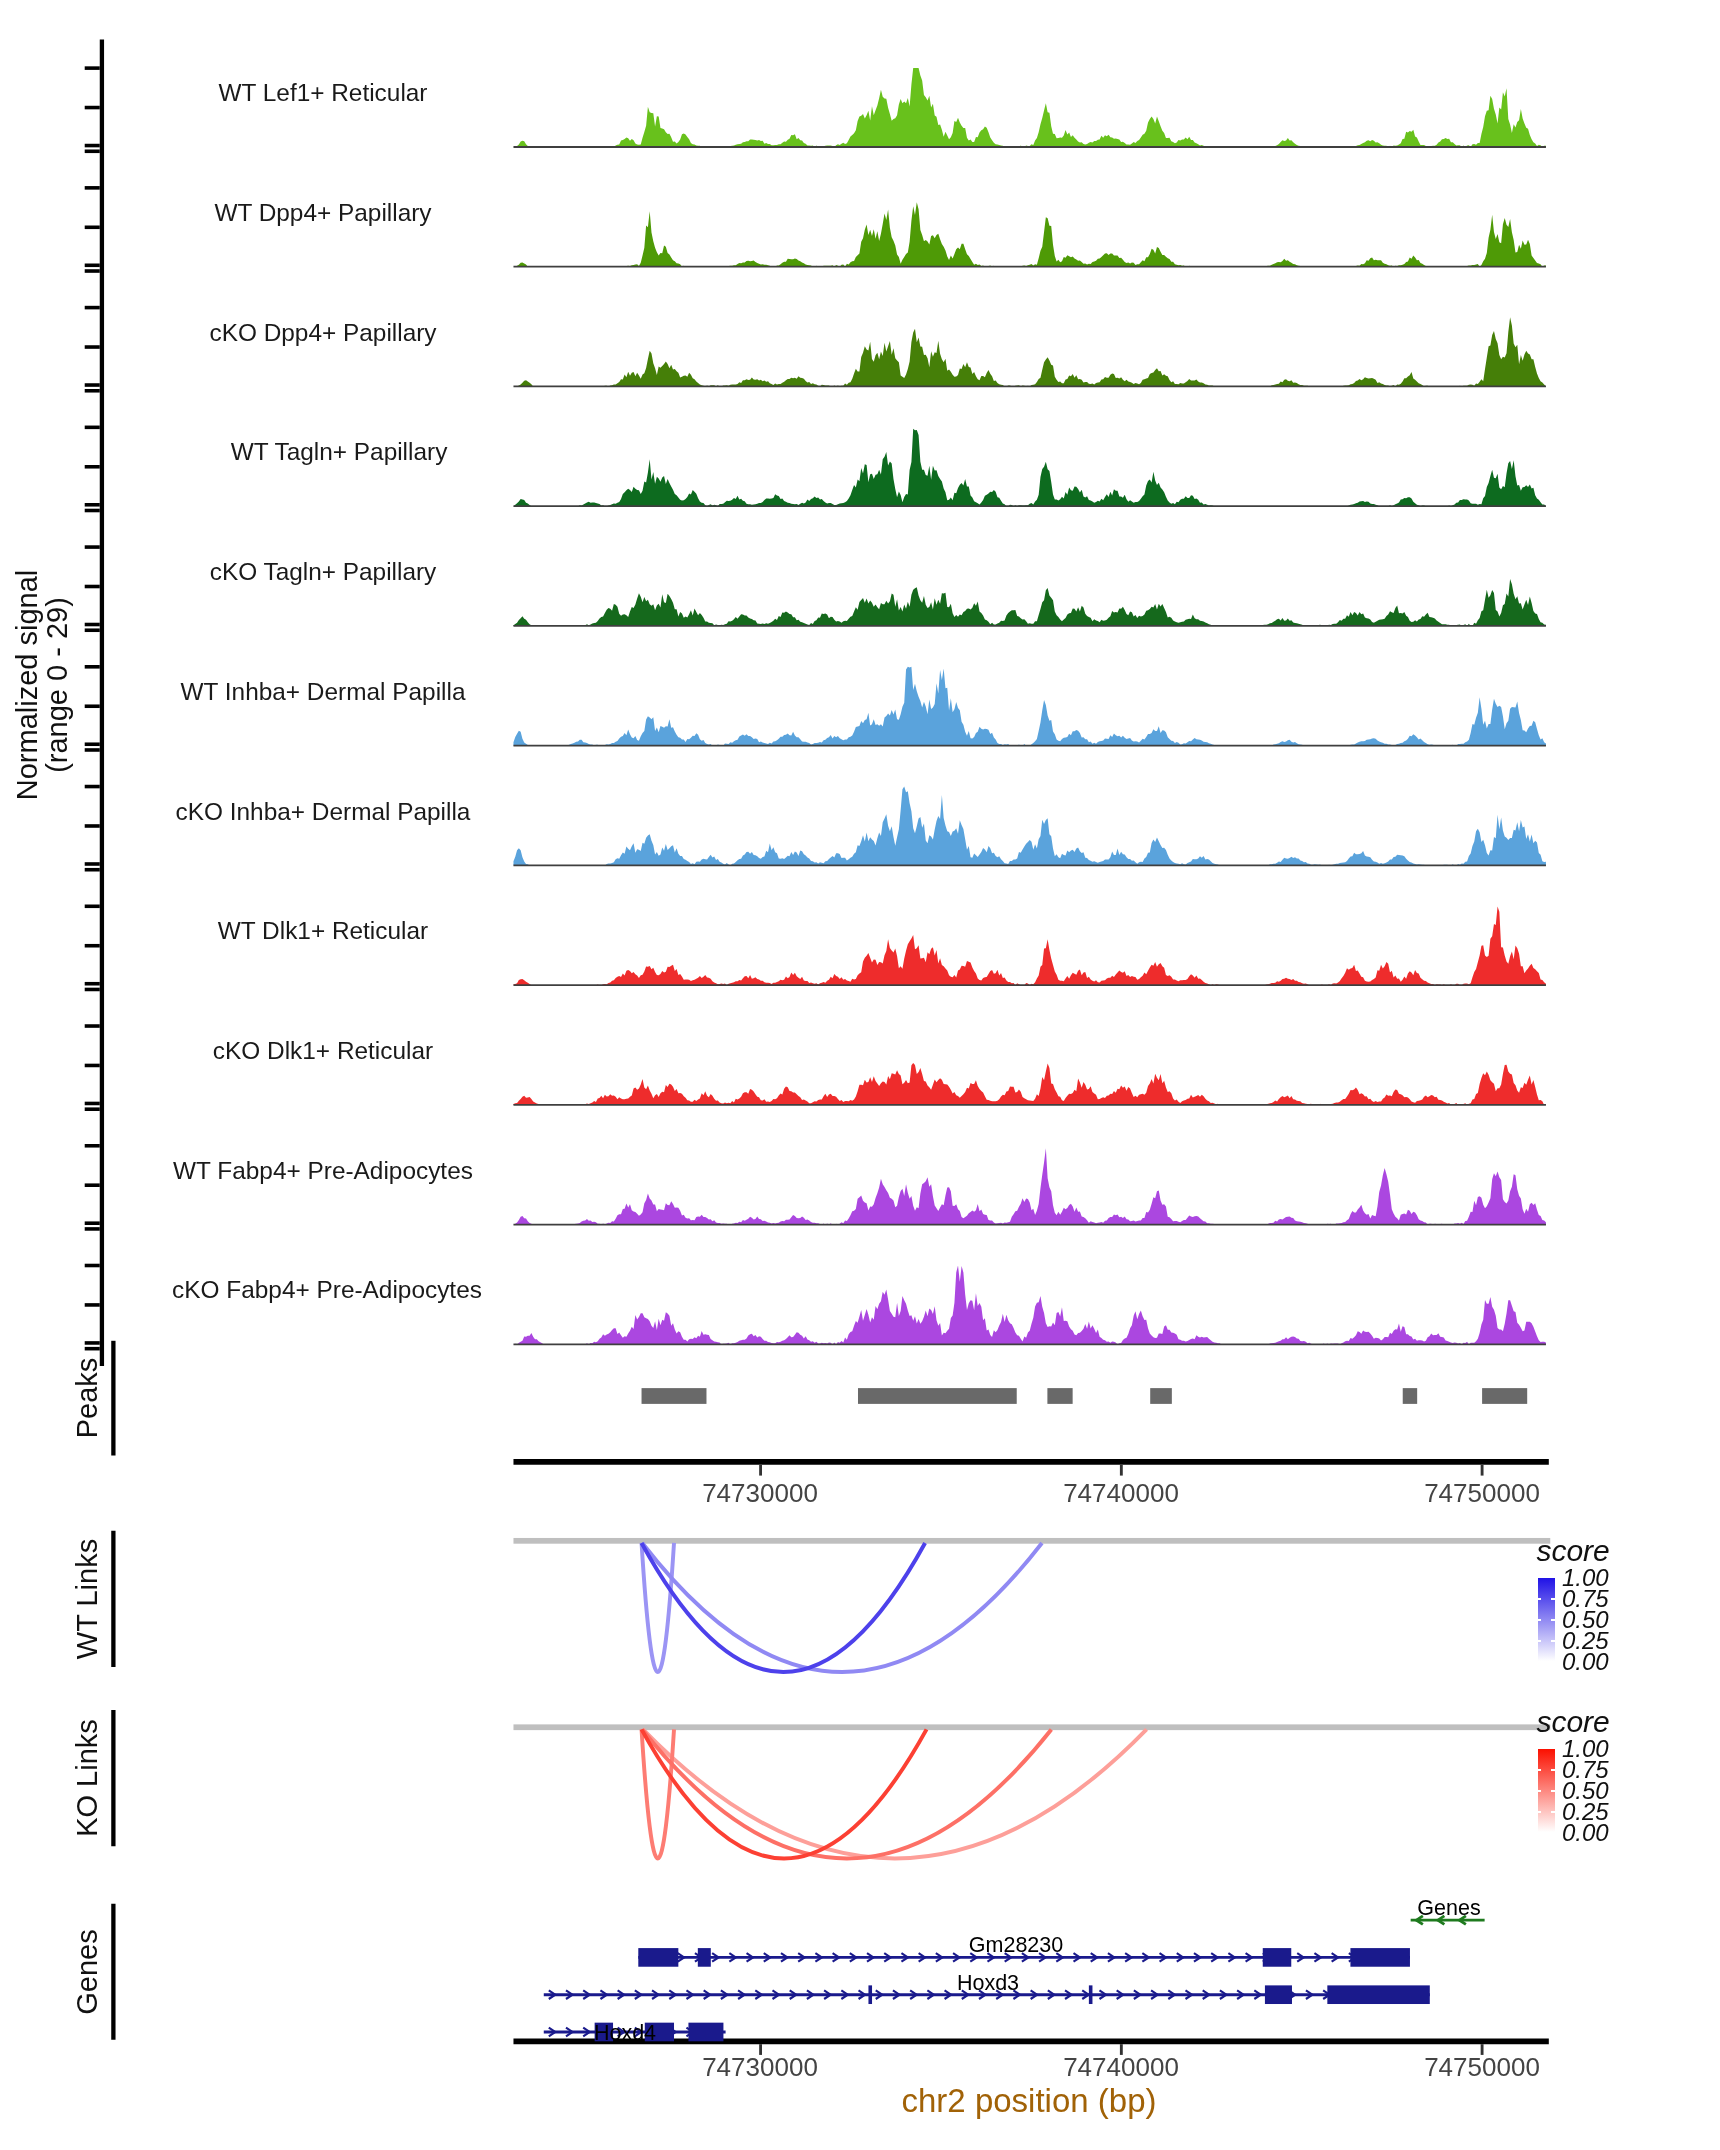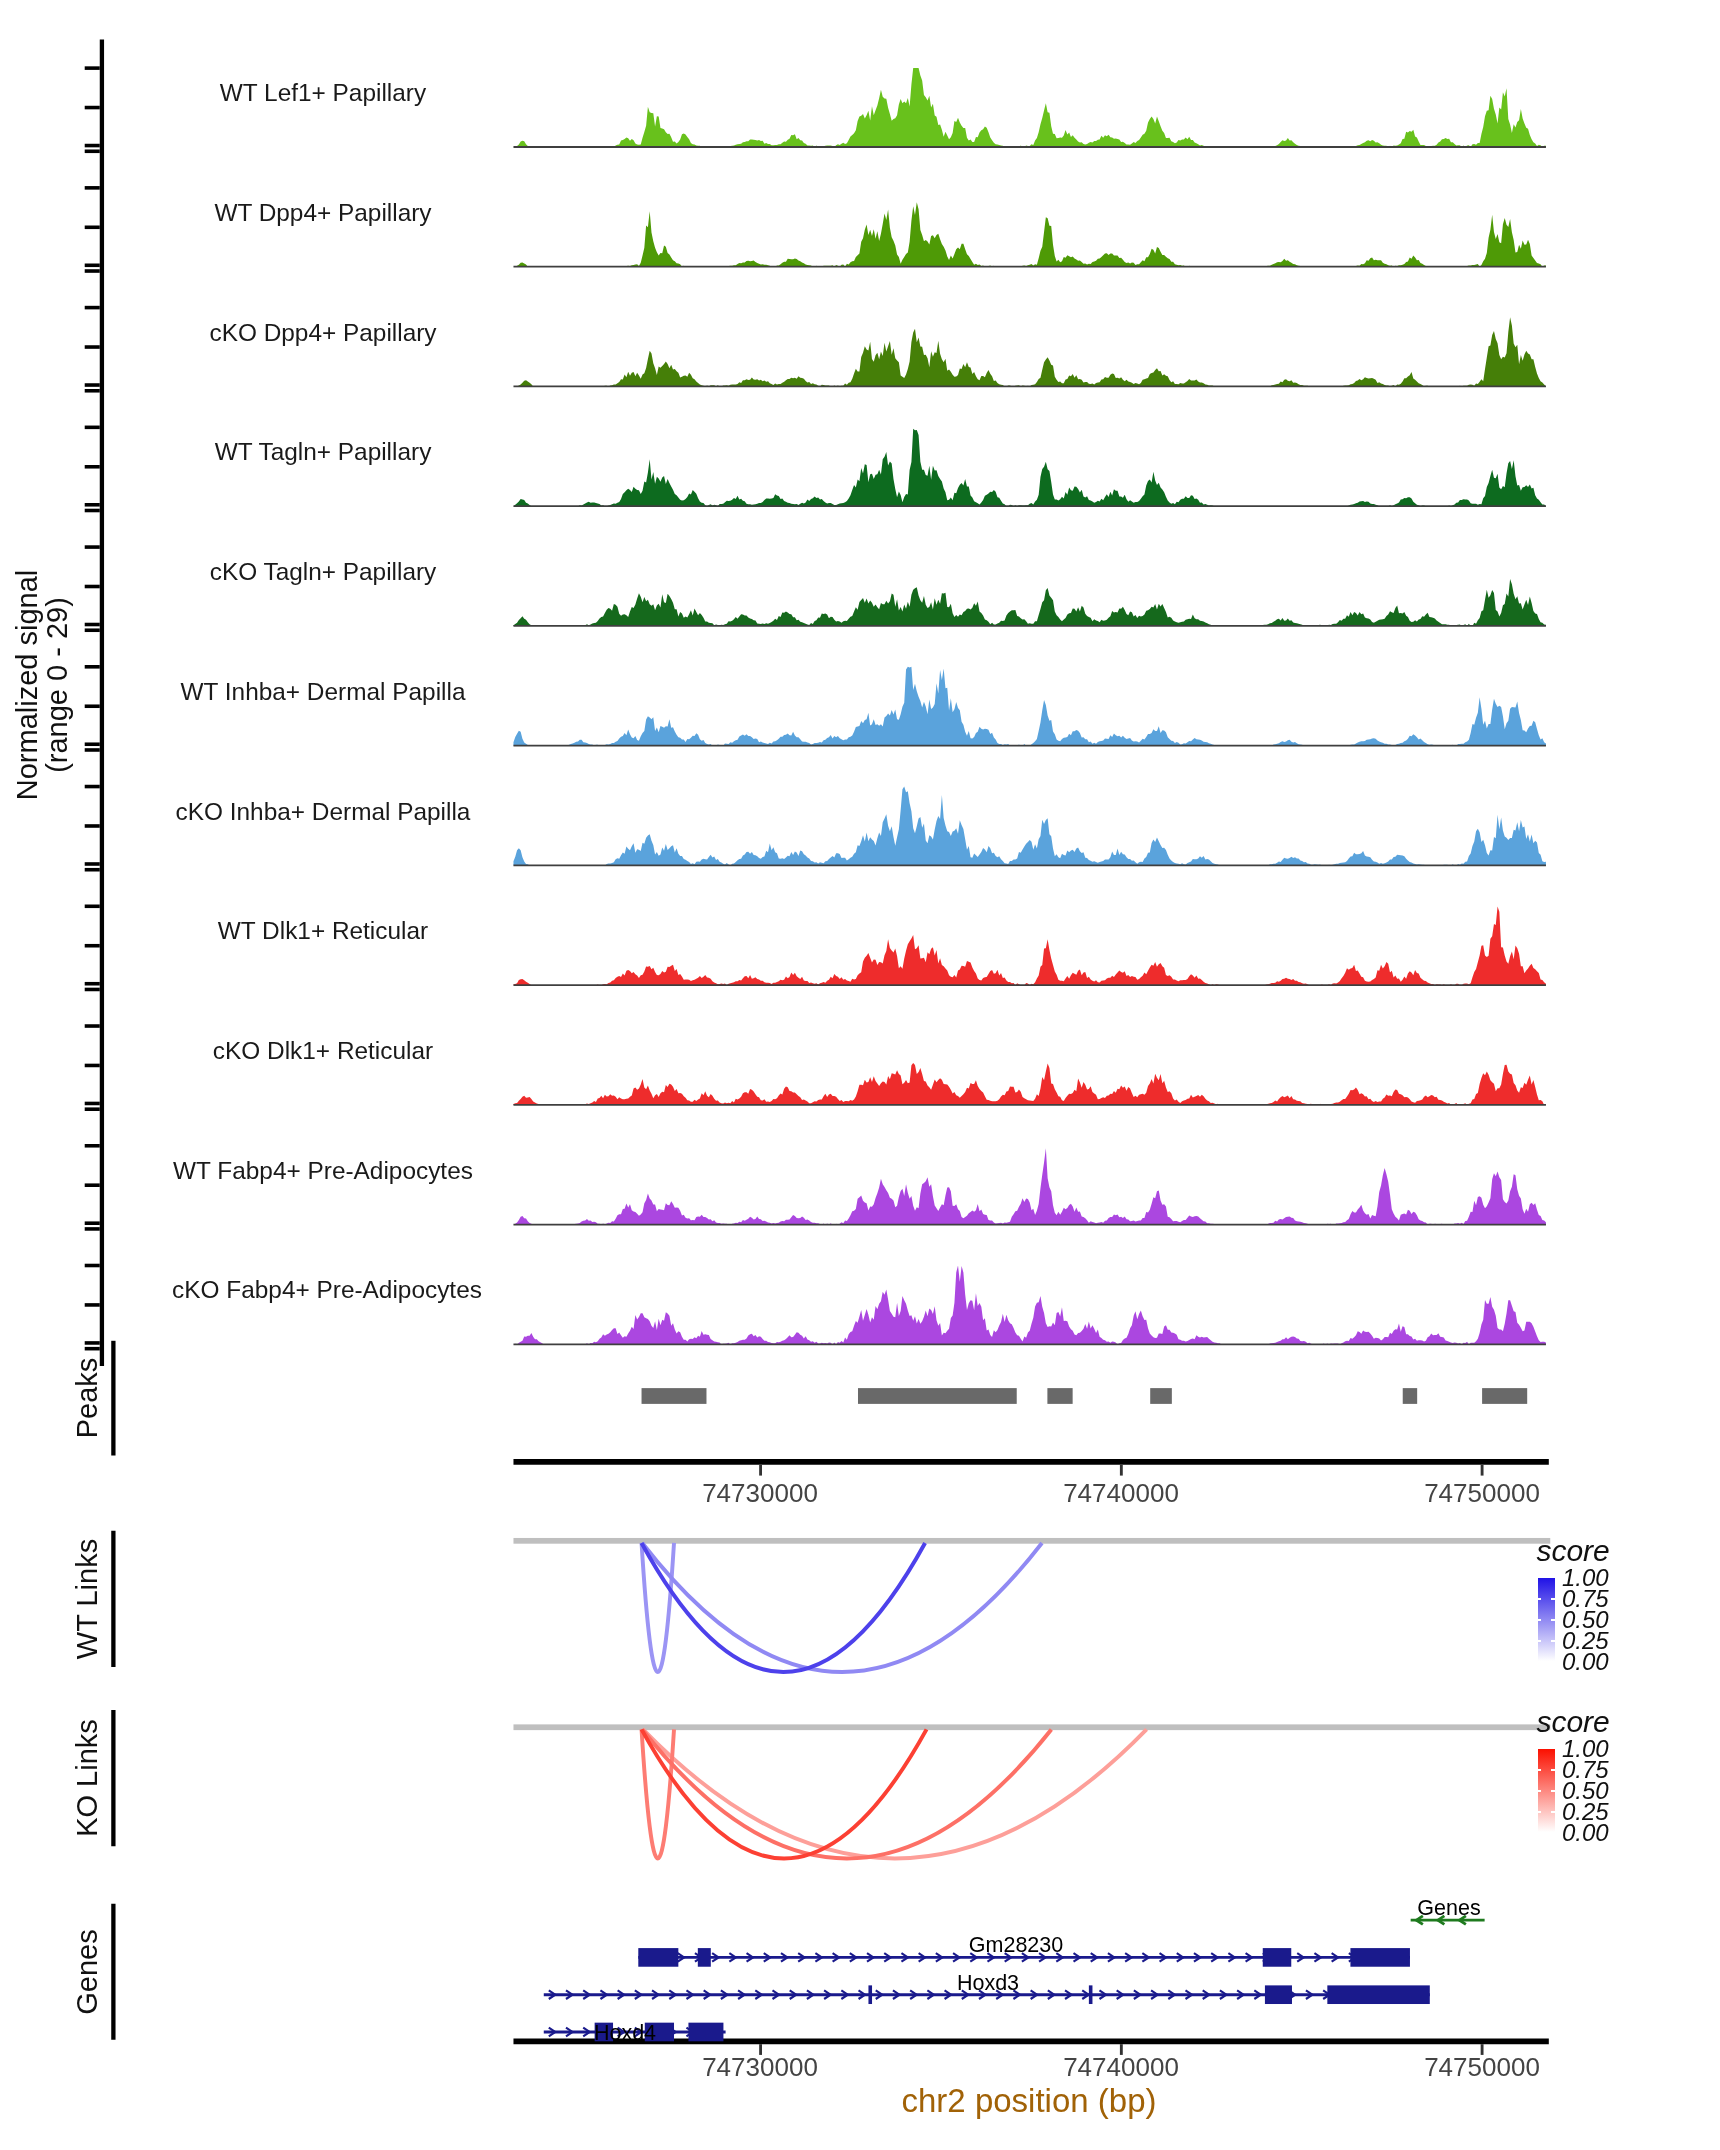--- a/index.html
+++ b/index.html
@@ -245,24 +245,24 @@
       <rect x="899.1446540880503" y="2821" width="40.754716981132106" height="26" fill="#1a1a8c"></rect>
       <rect x="960.0251572327044" y="2821" width="48.805031446540966" height="26" fill="#1a1a8c"></rect>
     </svg>
 
   <div class="ylab">
     <span>Normalized signal</span>
     <span>(range 0 - 29)</span>
   </div>
 
   <div id="track-labels">
-      <div class="track-label" style="left: 323px; top: 93px;">WT Lef1+ Papillary</div>
+      <div class="track-label" style="left: 323px; top: 93px;">WT Lef1+ Reticular</div>
       <div class="track-label" style="left: 323px; top: 213px;">WT Dpp4+ Papillary</div>
       <div class="track-label" style="left: 323px; top: 333px;">cKO Dpp4+ Papillary</div>
-      <div class="track-label" style="left: 323px; top: 452px; text-align: right;">WT Tagln+ Papillary</div>
+      <div class="track-label" style="left: 339px; top: 452px; text-align: right;">WT Tagln+ Papillary</div>
       <div class="track-label" style="left: 323px; top: 572px;">cKO Tagln+ Papillary</div>
       <div class="track-label" style="left: 323px; top: 692px;">WT Inhba+ Dermal Papilla</div>
       <div class="track-label" style="left: 323px; top: 812px;">cKO Inhba+ Dermal Papilla</div>
       <div class="track-label" style="left: 323px; top: 931px;">WT Dlk1+ Reticular</div>
       <div class="track-label" style="left: 323px; top: 1051px;">cKO Dlk1+ Reticular</div>
       <div class="track-label" style="left: 323px; top: 1171px;">WT Fabp4+ Pre-Adipocytes</div>
       <div class="track-label" style="left: 327px; top: 1290px; text-align: center;">cKO Fabp4+ Pre-Adipocytes</div>
     </div>
 
   <div class="seclab" style="left:-21.5px;top:1380px;">Peaks</div>

